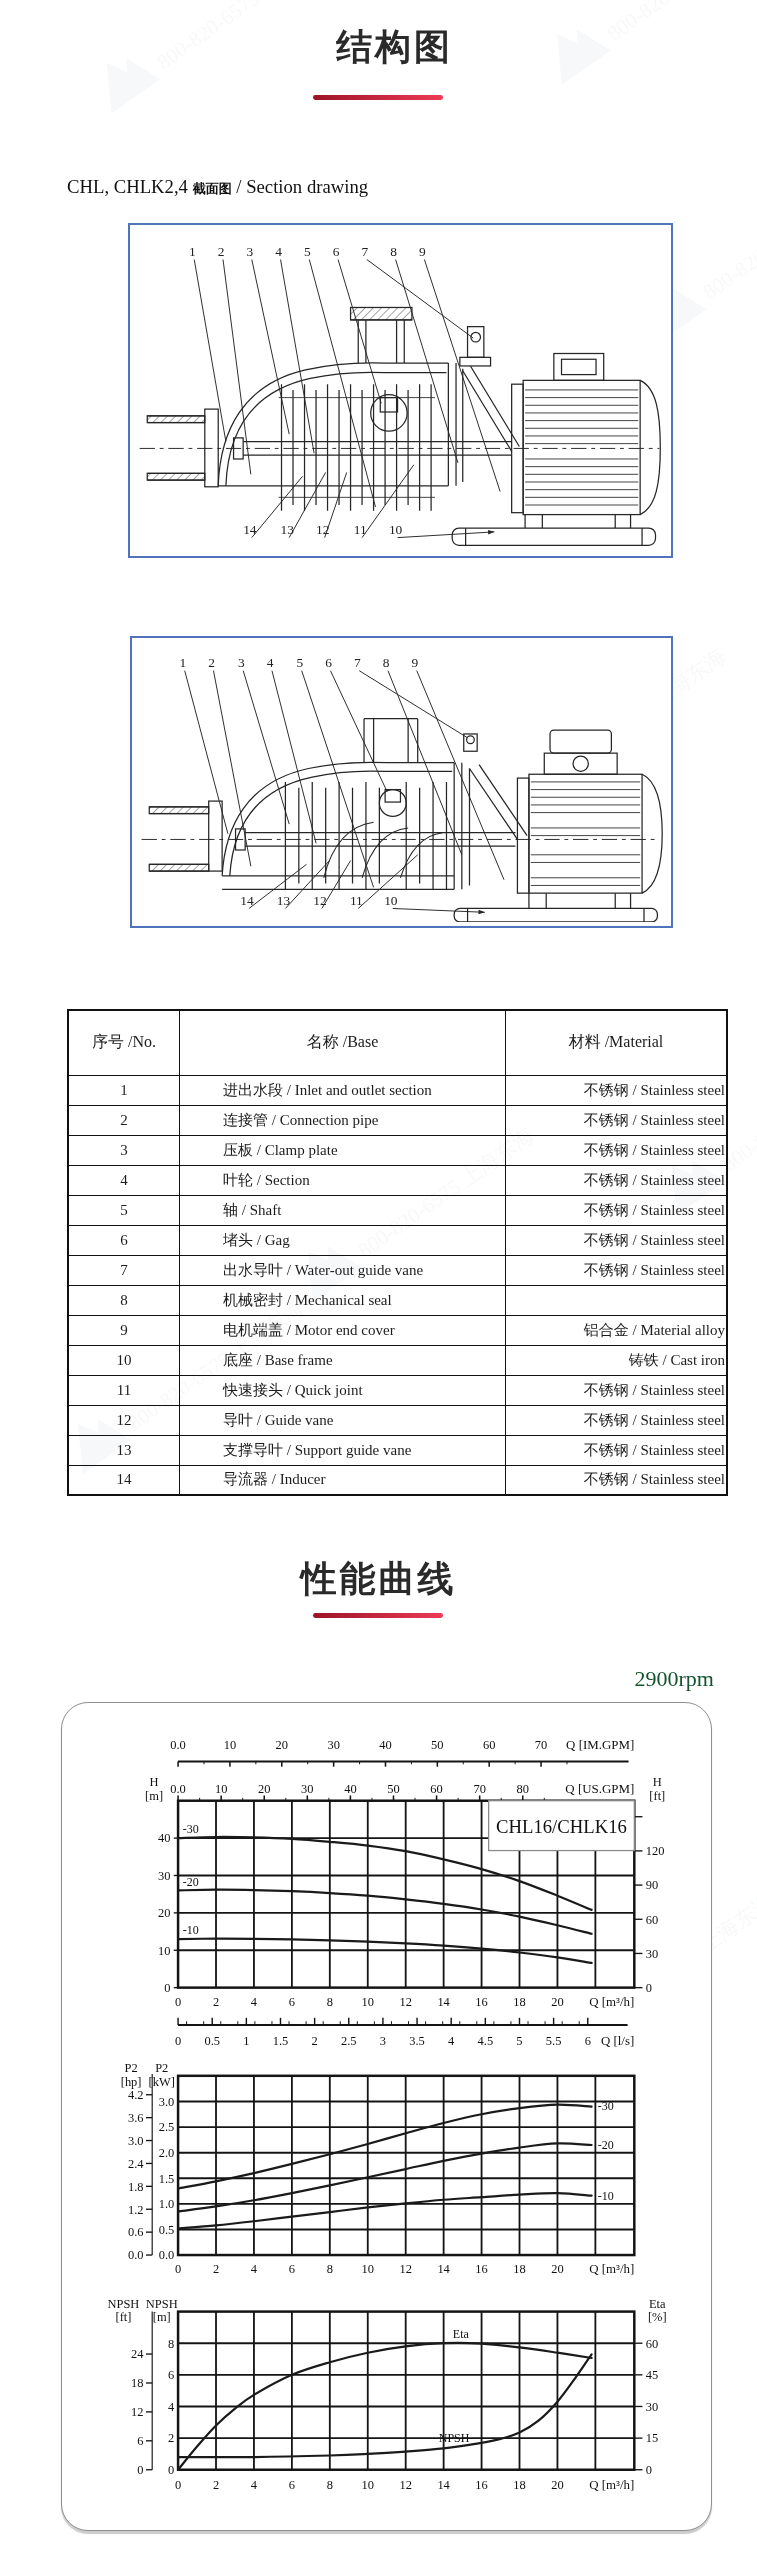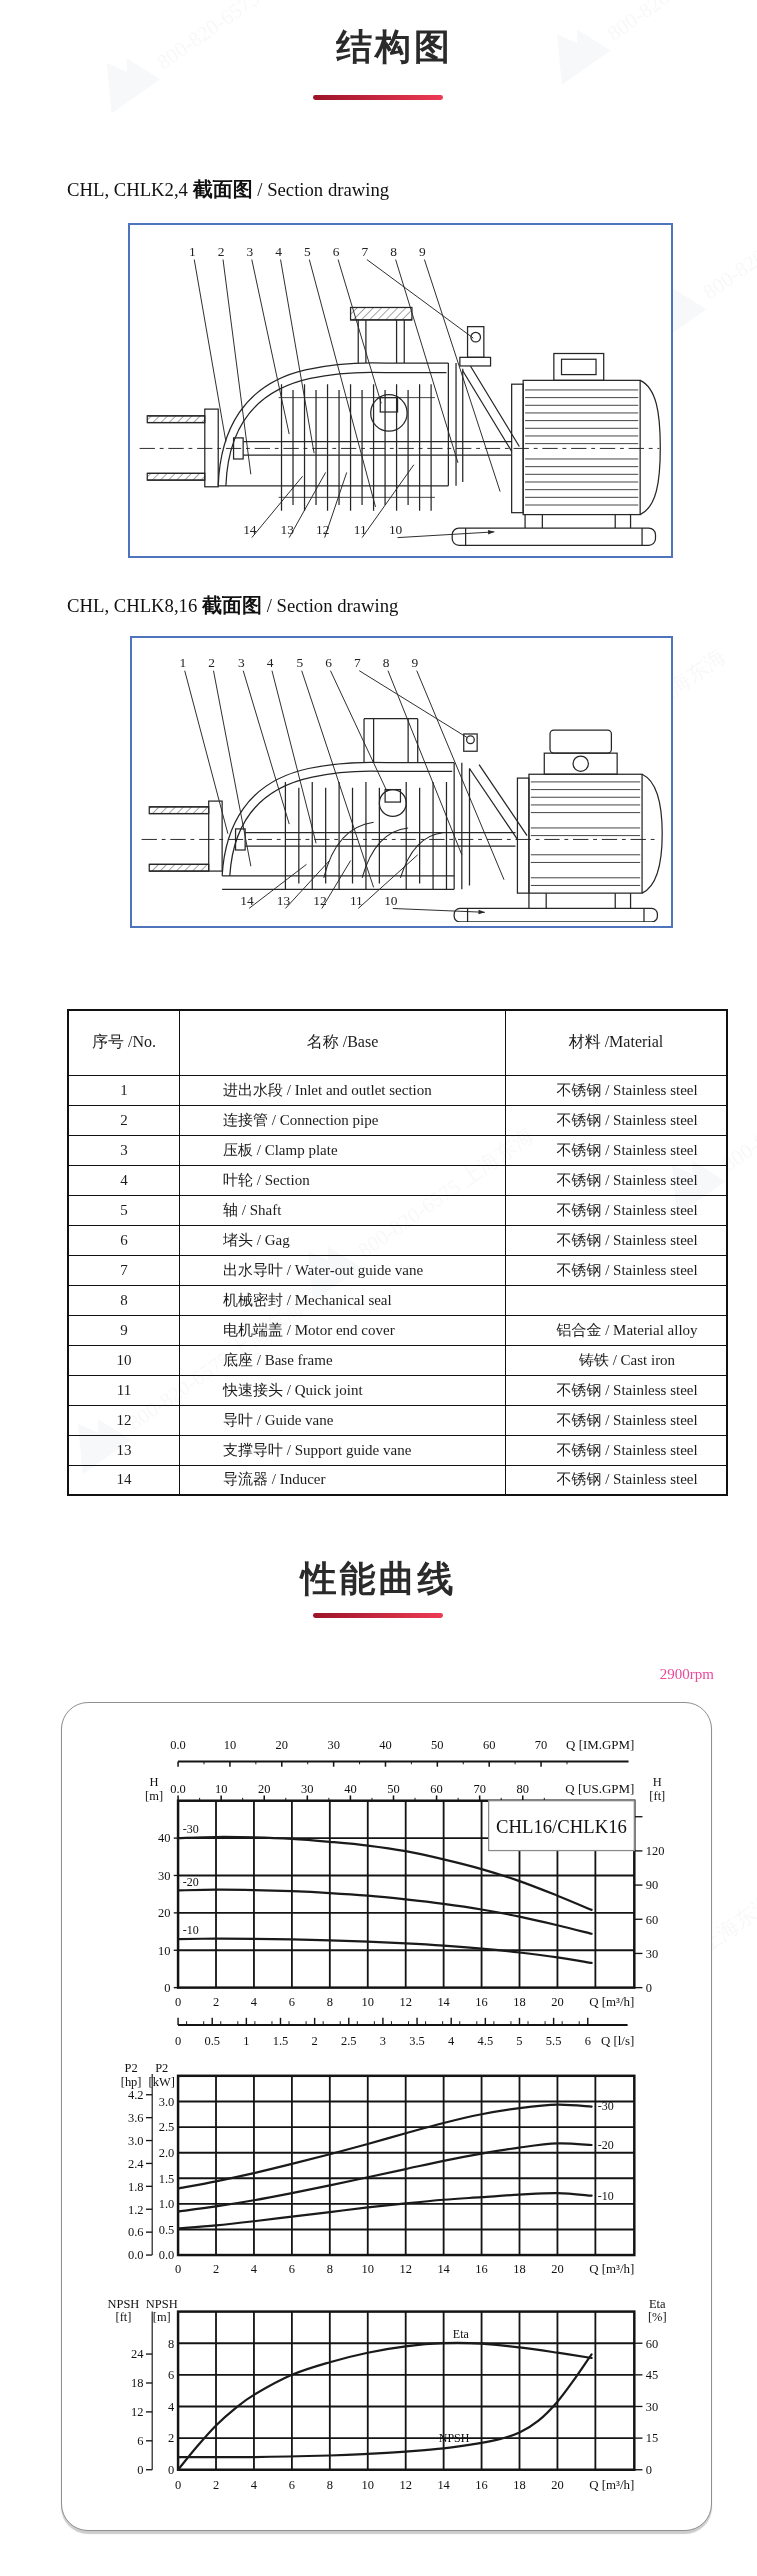--- a/index.html
+++ b/index.html
@@ -4,35 +4,35 @@
 <style>
   html,body{margin:0;padding:0;background:#fff;}
   #page{position:relative;width:757px;height:2576px;background:#fff;overflow:hidden;
         font-family:"Liberation Serif",serif;color:#1c1c1c;}
   .abs{position:absolute;}
   .big-title{width:757px;text-align:center;font-family:"Liberation Sans",sans-serif;
              font-weight:bold;font-size:36px;letter-spacing:2.9px;color:#2a2a2a;}
   .title-underline{height:4.8px;width:130px;border-radius:2.4px;
              background:linear-gradient(90deg,#9c1427,#ee3a55);}
   .sec-heading{font-size:18.7px;color:#111;white-space:nowrap;}
-  .sec-heading b{font-size:20px;font-family:"Liberation Sans",sans-serif;}
+  .sec-heading b{font-size:13px;font-family:"Liberation Sans",sans-serif;}
   .draw-box{border:2.4px solid #4f74bc;background:#fff;}
   .draw-box svg{display:block;}
   table.mat{border-collapse:collapse;table-layout:fixed;font-size:15px;}
   table.mat td,table.mat th{border:1.3px solid #111;font-weight:normal;
         overflow:hidden;white-space:nowrap;}
   table.mat{border:2.1px solid #111;}
   th.h-no,td.c-no{width:108px;text-align:center;}
   th.h-name{width:323px;text-align:center;}
   td.c-name{width:323px;text-align:left;padding-left:43px;}
   th.h-mat{width:218px;text-align:center;}
-  td.c-mat{width:218px;text-align:center;padding-left:23px;}
+  td.c-mat{width:218px;text-align:right;padding-left:23px;}
   tr.hdr{height:65px;font-size:16px;}
   tr.row{height:30px;}
-  .rpm{font-size:15px;color:#ec4899;}
+  .rpm{font-size:22px;color:#14532d;}
   .panel{border:1.9px solid #8f8f8f;border-radius:27px;background:#fff;
          box-shadow:0 2.9px 1px rgba(110,110,110,.35);}
   #chartsvg text{font-family:"Liberation Serif",serif;fill:#111;}
   svg.pump text{font-family:"Liberation Serif",serif;fill:#222;}
   #wm{pointer-events:none;}
 </style>
 </head>
 <body>
 
 <div id="page">
@@ -161,23 +161,20 @@
           <line x1="203" y1="326" x2="226" y2="258" stroke="#262626" stroke-width="1"></line>
           <text x="240" y="322" text-anchor="middle" font-size="14">11</text>
           <line x1="242" y1="326" x2="296" y2="250" stroke="#262626" stroke-width="1"></line>
           <text x="277" y="322" text-anchor="middle" font-size="14">10</text>
           <line x1="279" y1="326" x2="380" y2="320" stroke="#262626" stroke-width="1"></line>
           <polygon points="380,320,373.57830349259564,322.7860032244761,373.293623043291,317.99388232784753" fill="#262626"></polygon>
         </g>
     </svg>
   </div>
 
-  <div class="abs sec-heading" style="left:67px;top:592px">
-    <span>CHL, CHLK8,16 </span><b>截面图</b><span> / Section drawing</span>
-  </div>
 
   <div class="abs draw-box" style="left:130px;top:636px;width:539px;height:288px">
     <svg class="pump" id="pumpB" width="535" height="284" viewBox="0 0 558 296">
       <defs>
         <pattern id="hatchB" width="6" height="6" patternUnits="userSpaceOnUse" patternTransform="rotate(45)">
           <line x1="0" y1="0" x2="0" y2="6" stroke="#444" stroke-width="1"></line>
         </pattern>
       </defs>
       <g stroke="#262626" fill="none" stroke-width="1.3">
         <path d="M10 210 H550" stroke-width="1" stroke-dasharray="16 5 4 5"></path>

